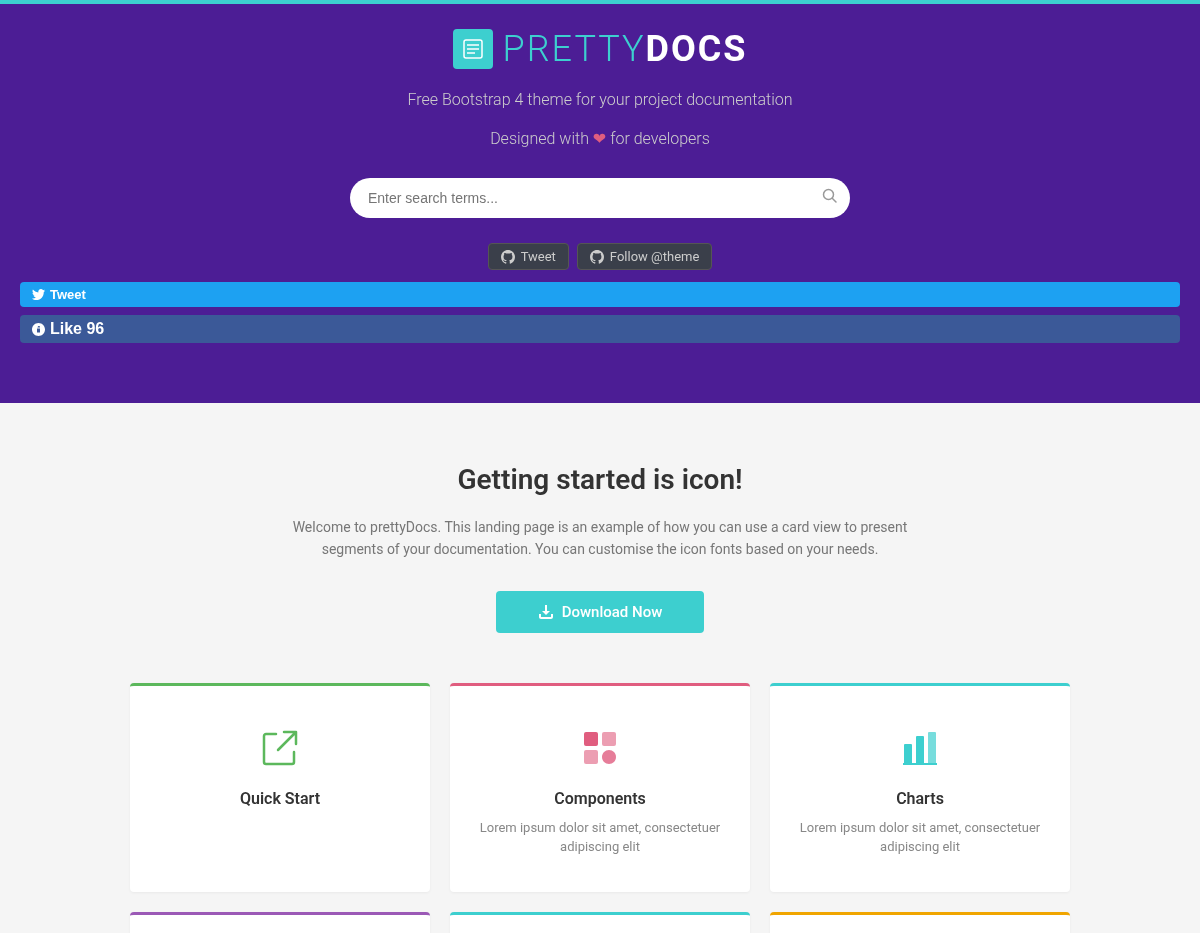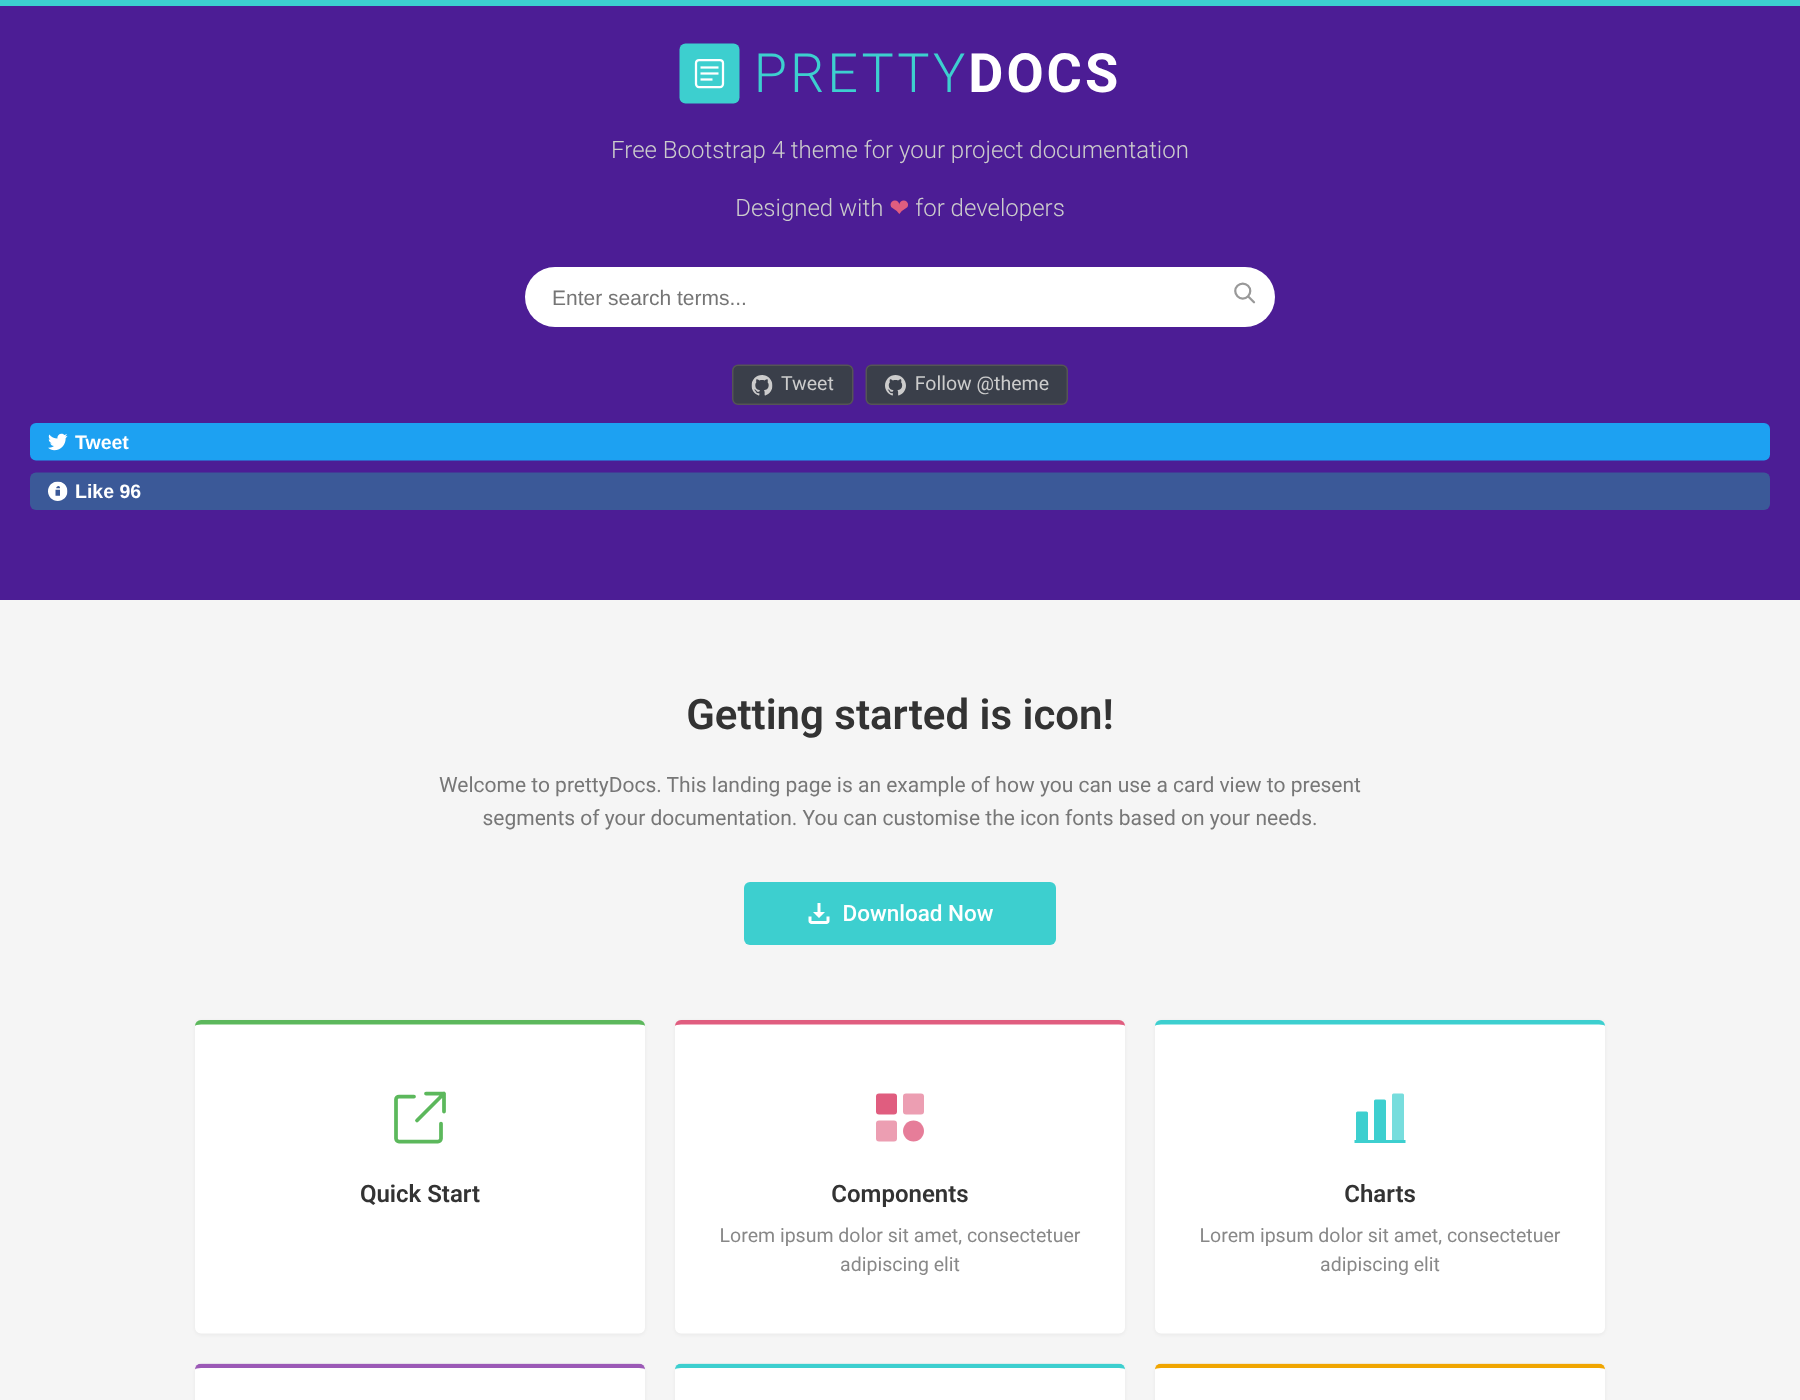--- a/index.html
+++ b/index.html
@@ -143,21 +143,21 @@
 
     .like-btn {
       display: inline-flex;
       align-items: center;
       gap: 5px;
       padding: 5px 12px;
       background: #3b5998;
       color: white;
       border: none;
       border-radius: 4px;
-      font-size: 13px;
+      font-size: 16px;
       cursor: pointer;
       font-weight: 600;
     }
 
     
     .main-content {
       background: #f5f5f5;
       padding: 60px 20px 40px;
       text-align: center;
     }

